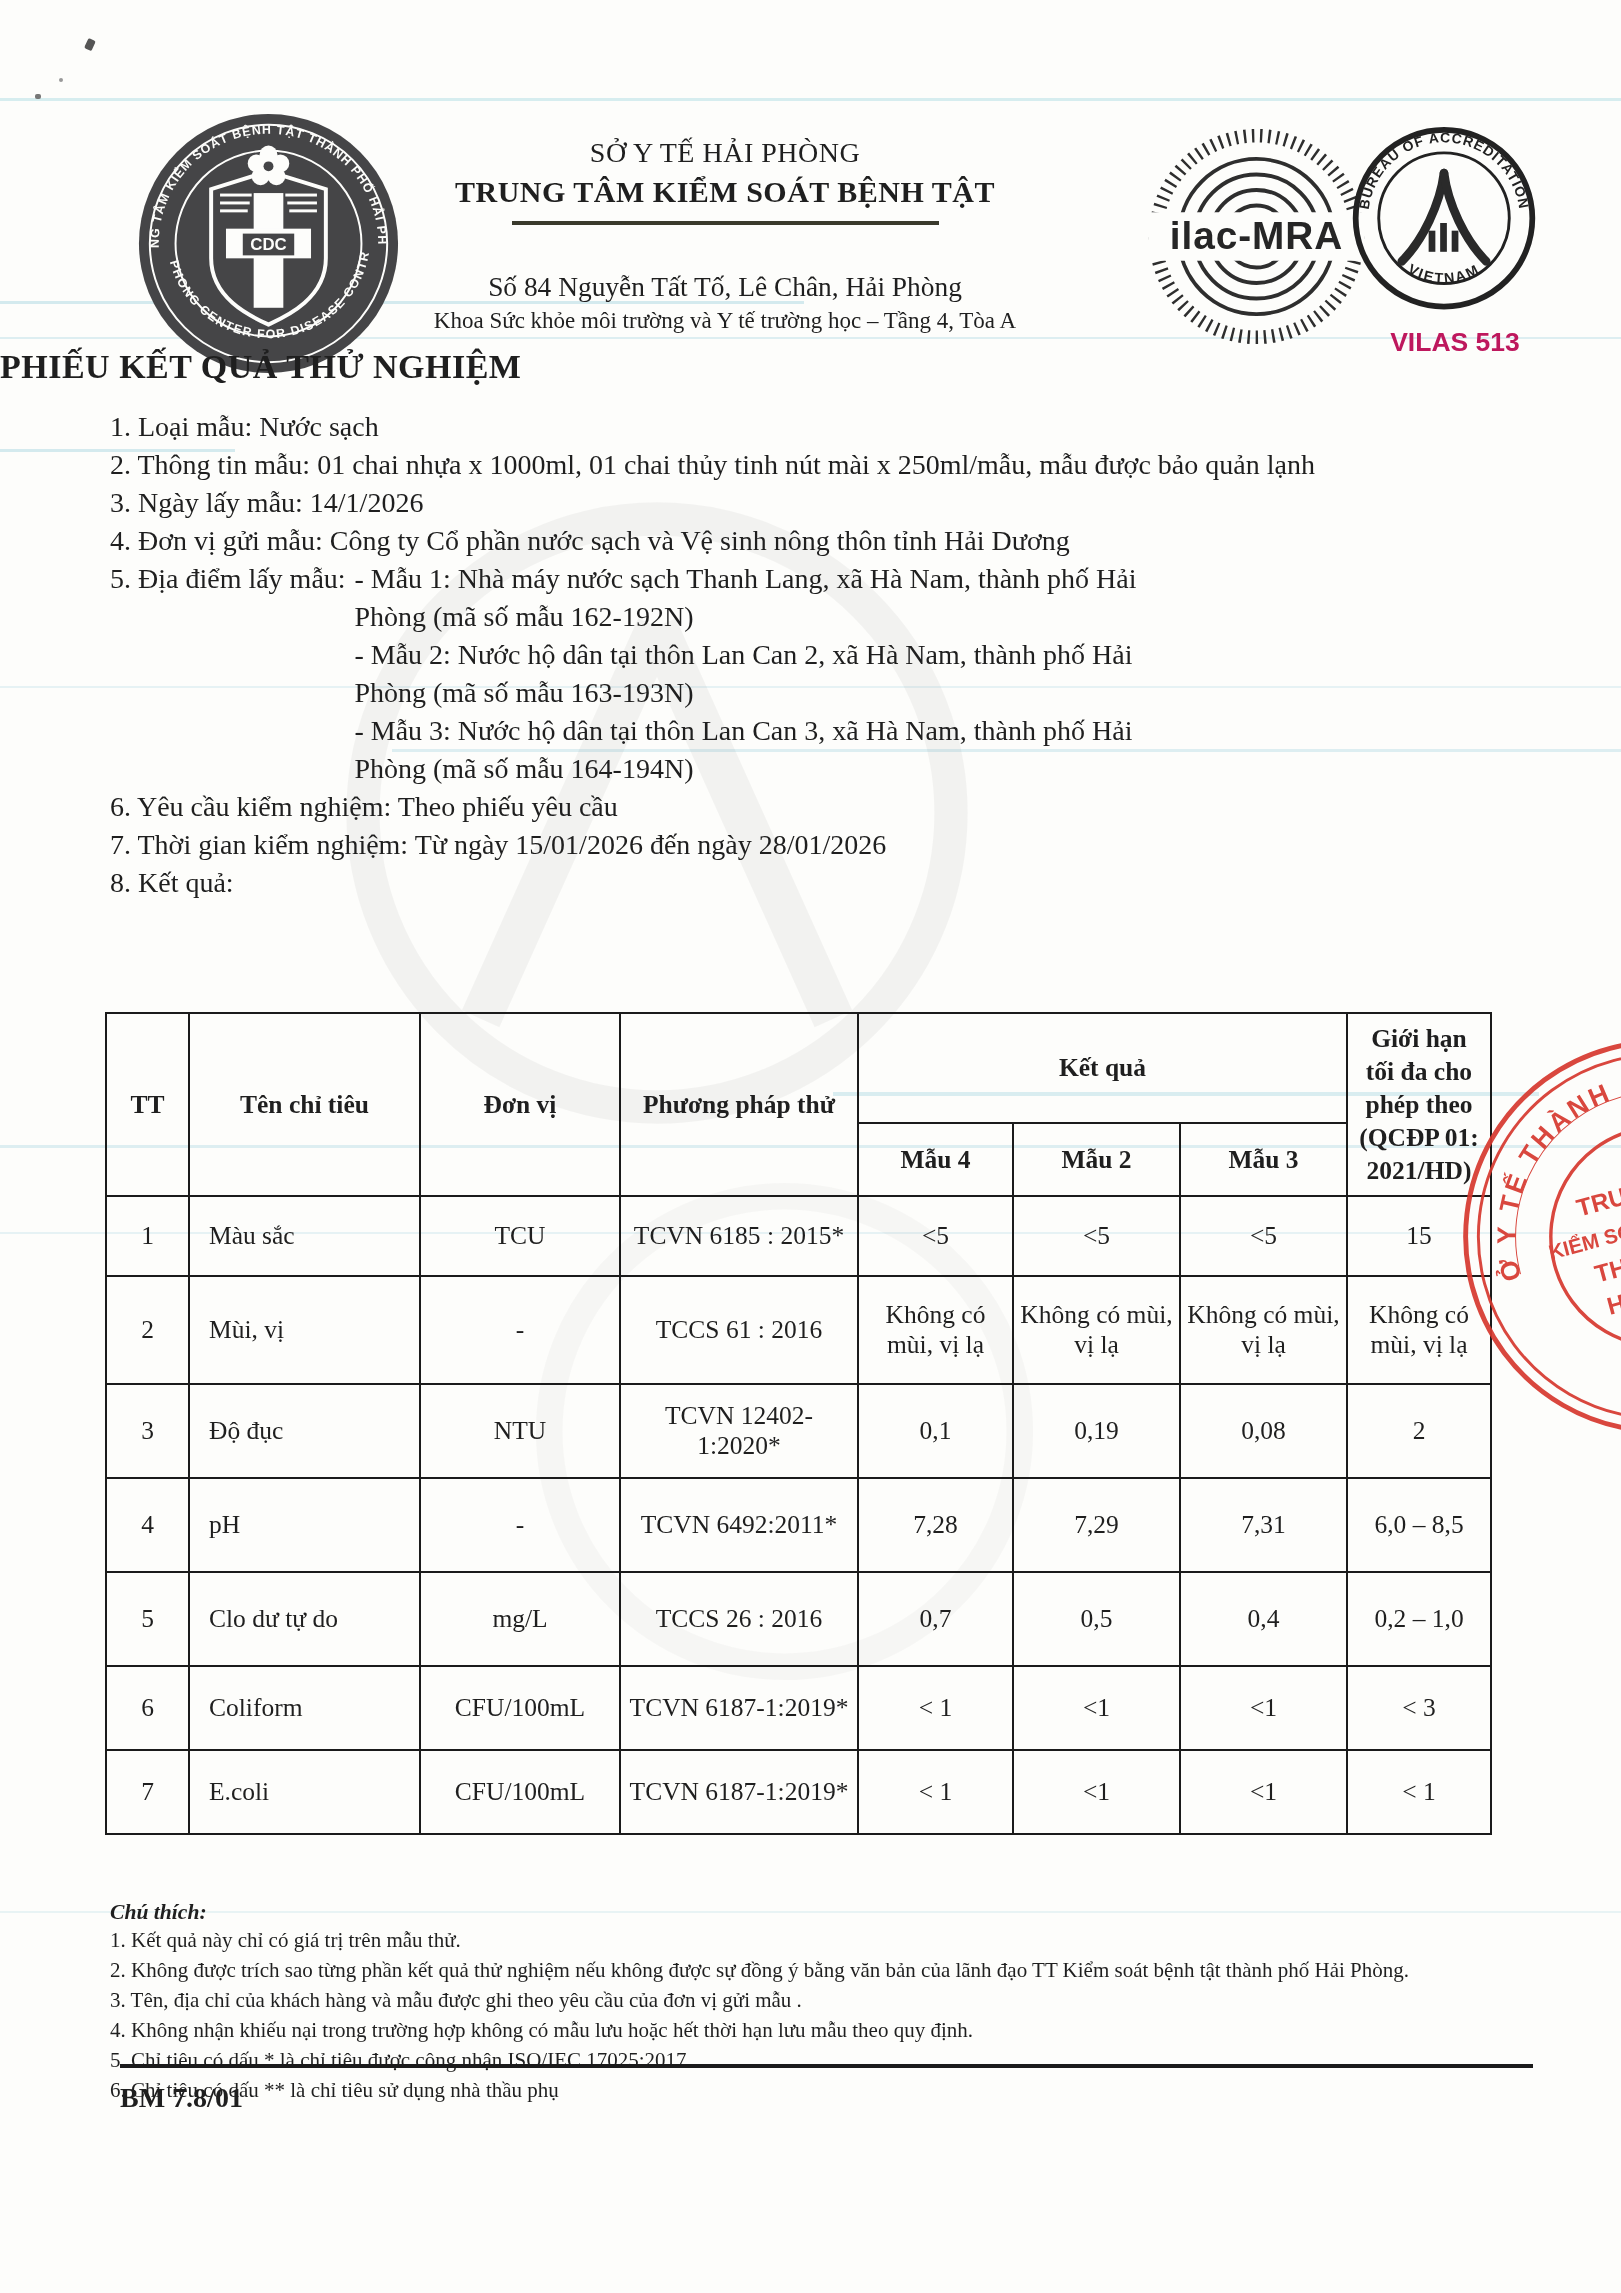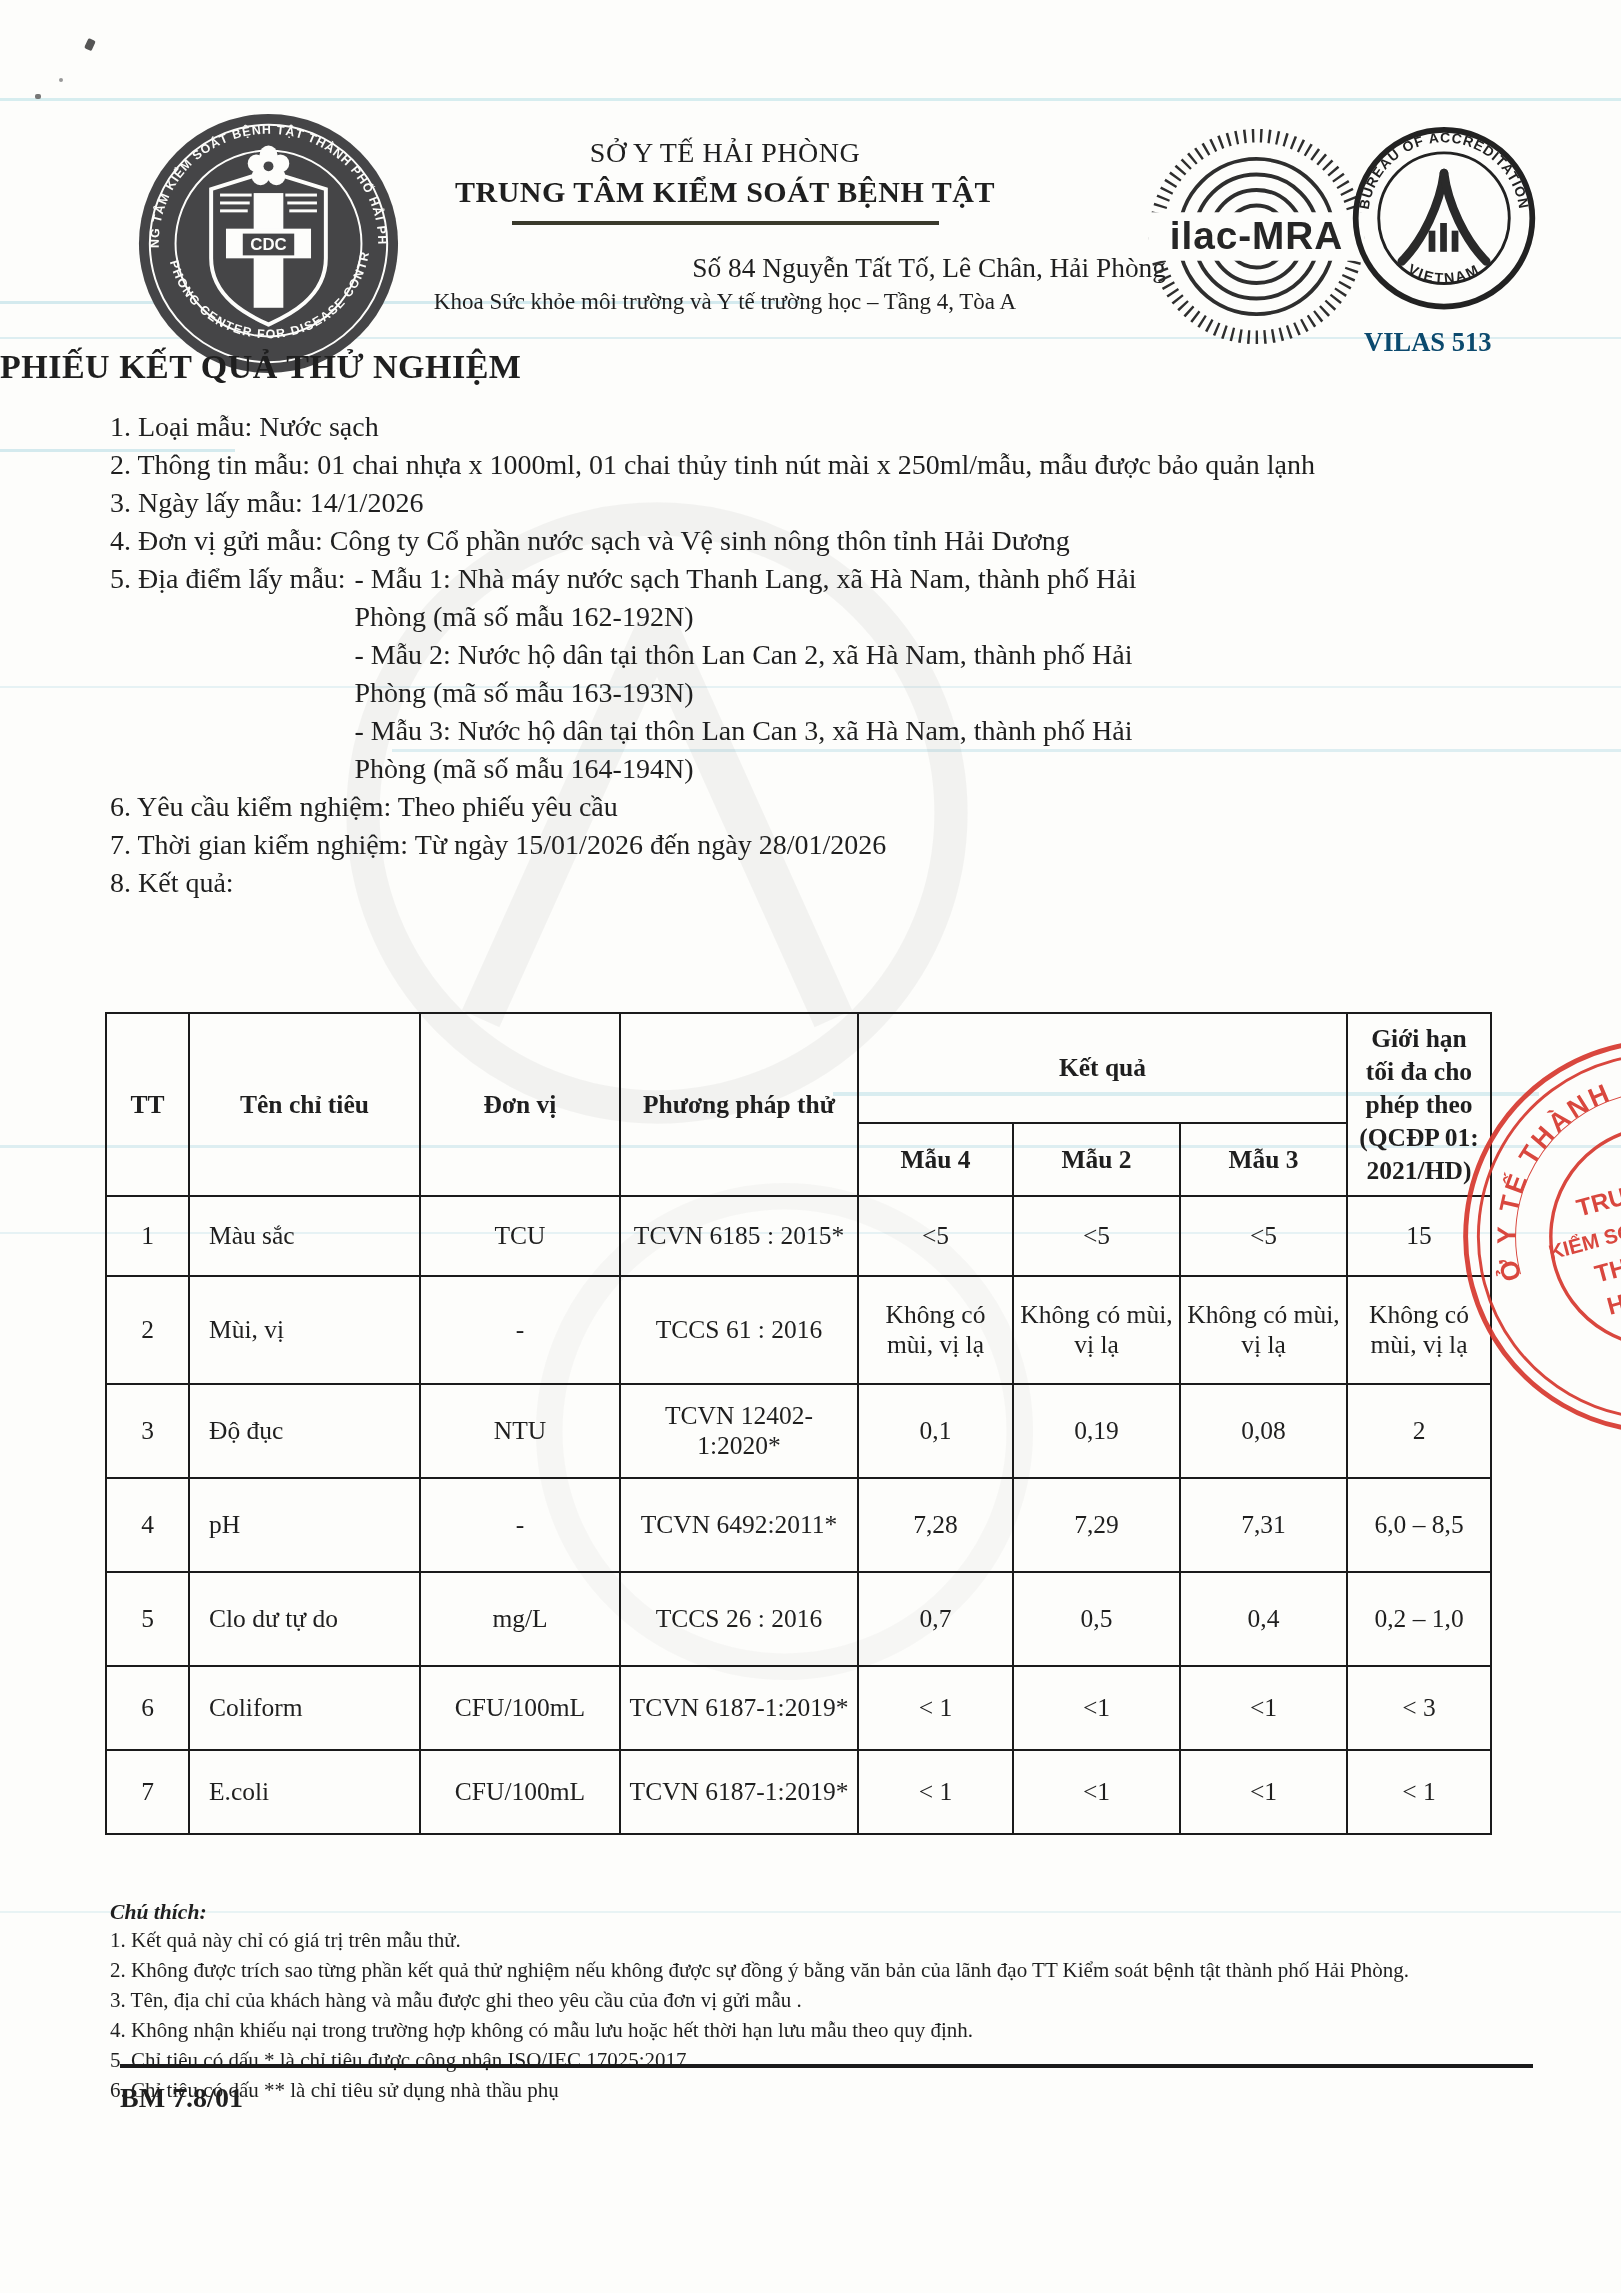--- a/index.html
+++ b/index.html
@@ -14,26 +14,26 @@
   .speck{position:absolute;background:#555;border-radius:2px;}
   .watermark{position:absolute;opacity:0.05;pointer-events:none;}
   .watermark2{position:absolute;opacity:0.03;pointer-events:none;}
 
   
   .cdc-logo{left:135px;top:110px;width:267px;height:267px;}
   .head-center{left:284px;top:137px;width:882px;text-align:center;}
   .org-parent{font-size:28px;letter-spacing:0.5px;}
   .org-name{font-size:30px;font-weight:bold;margin-top:5.9px;letter-spacing:0.5px;}
   .head-rule{width:427px;height:3.9px;background:#3a3a2c;margin:11.8px auto 0;}
-  .addr{font-size:27.4px;margin-top:28px;white-space:nowrap;text-align:right;}
+  .addr{font-size:27.4px;margin-top:47px;white-space:nowrap;}
   .addr2{font-size:23px;margin-top:5.9px;white-space:nowrap;}
   .ilac-logo{left:1145px;top:125px;width:223px;height:223px;}
   .boa-logo{left:1348px;top:116px;width:192px;height:214px;}
-  .vilas{left:1364px;top:327px;width:182px;text-align:left;
-         font-family:Liberation Serif, serif;font-weight:bold;font-size:26.5px;color:#0c4a6e;}
+  .vilas{left:1364px;top:327px;width:182px;text-align:center;
+         font-family:Liberation Sans, sans-serif;font-weight:bold;font-size:26.5px;color:#be185d;}
 
   .doc-title{top:348px;left:0;width:1441px;text-align:left;
              font-size:34px;font-weight:bold;letter-spacing:0.5px;}
 
   
   #info-list{left:110px;top:408px;width:1409px;}
   .info-item{font-size:28px;line-height:38px;}
   .with-sub{display:flex;align-items:flex-start;}
   .i5-label{white-space:nowrap;margin-right:8.8px;}
   .i5-subs{width:817px;}

